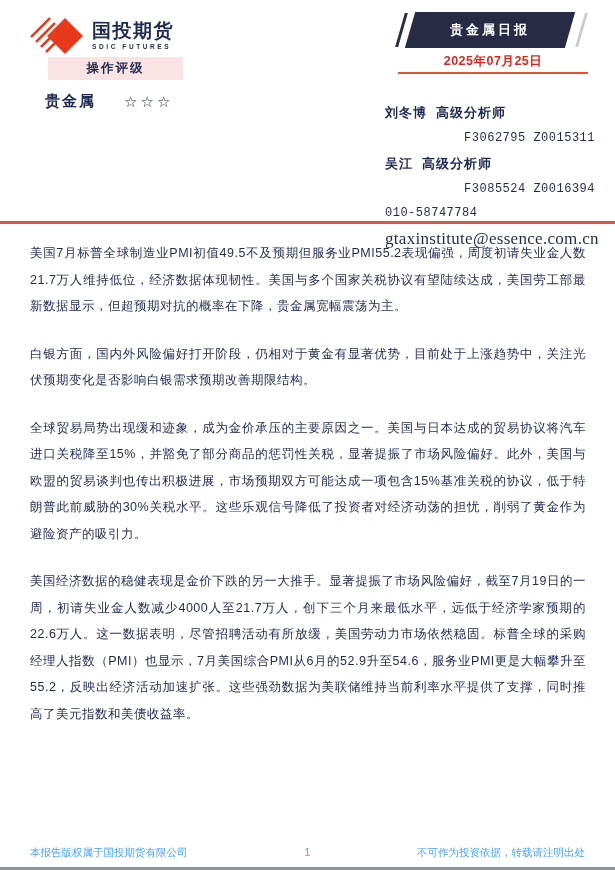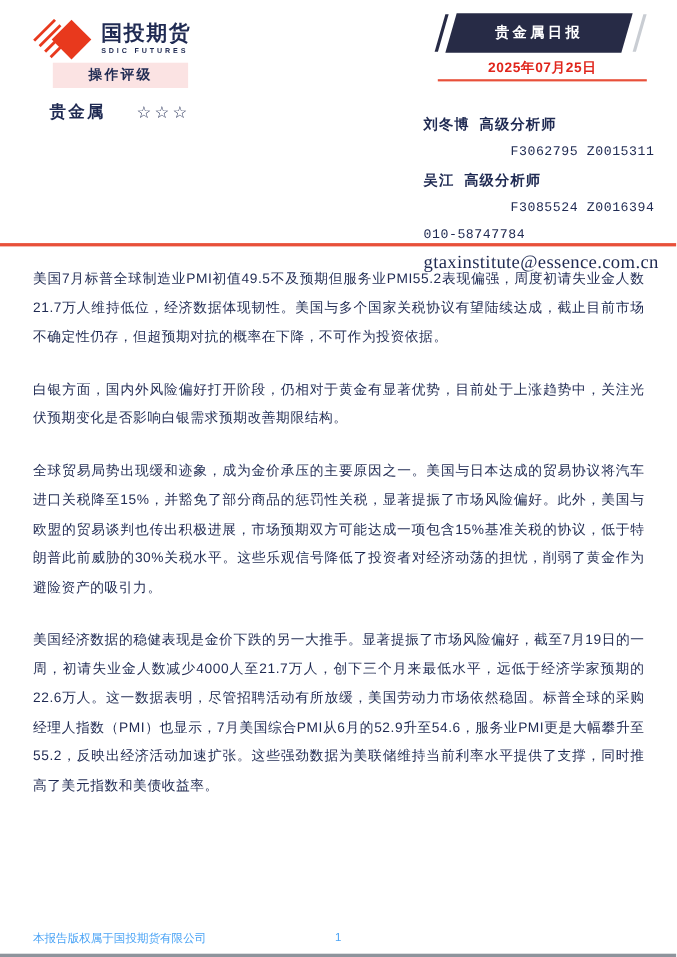--- a/index.html
+++ b/index.html
@@ -31,21 +31,21 @@
   .logo-text{margin-left:8px;display:flex;flex-direction:column;}
   .logo-cn{
     font-size:19px;font-weight:bold;color:var(--navy);
     letter-spacing:1.5px;line-height:20px;
   }
   .logo-en{
     font-size:6.5px;font-weight:bold;color:var(--navy);
     letter-spacing:2.6px;margin-top:2px;
   }
   .rating-box{
-    position:absolute;left:48px;top:57px;width:123px;height:23px;
+    position:absolute;left:48px;top:57px;width:135px;height:23px;
     background:var(--pink);
     display:flex;align-items:center;justify-content:center;
   }
   .rating-box span{
     font-size:12.5px;font-weight:bold;color:var(--navy);letter-spacing:2px;
   }
   .rating-row{
     position:absolute;left:45px;top:92px;width:200px;
     display:flex;align-items:center;
   }
@@ -180,25 +180,26 @@
       <span>吴江</span><span class="analyst-title">高级分析师</span>
     </div>
     <div class="analyst-ids">F3085524 Z0016394</div>
     <div class="contact-phone">010-58747784</div>
     <div class="contact-email">gtaxinstitute@essence.com.cn</div>
   </div>
 
   <div class="header-rule"></div>
 
   <div class="body-text">
-    <p>美国7月标普全球制造业PMI初值49.5不及预期但服务业PMI55.2表现偏强，周度初请失业金人数21.7万人维持低位，经济数据体现韧性。美国与多个国家关税协议有望陆续达成，截止目前市场不确定性仍存，但超预期对抗的概率在下降，不可作为投资依据。</p>
+    <p>美国7月标普全球制造业PMI初值49.5不及预期但服务业PMI55.2表现偏强，周度初请失业金人数21.7万人维持低位，经济数据体现韧性。美国与多个国家关税协议有望陆续达成，美国劳工部最新数据显示，但超预期对抗的概率在下降，贵金属宽幅震荡为主。</p>
     <p>白银方面，国内外风险偏好打开阶段，仍相对于黄金有显著优势，目前处于上涨趋势中，关注光伏预期变化是否影响白银需求预期改善期限结构。</p>
     <p>全球贸易局势出现缓和迹象，成为金价承压的主要原因之一。美国与日本达成的贸易协议将汽车进口关税降至15%，并豁免了部分商品的惩罚性关税，显著提振了市场风险偏好。此外，美国与欧盟的贸易谈判也传出积极进展，市场预期双方可能达成一项包含15%基准关税的协议，低于特朗普此前威胁的30%关税水平。这些乐观信号降低了投资者对经济动荡的担忧，削弱了黄金作为避险资产的吸引力。</p>
     <p>美国经济数据的稳健表现是金价下跌的另一大推手。显著提振了市场风险偏好，截至7月19日的一周，初请失业金人数减少4000人至21.7万人，创下三个月来最低水平，远低于经济学家预期的22.6万人。这一数据表明，尽管招聘活动有所放缓，美国劳动力市场依然稳固。标普全球的采购经理人指数（PMI）也显示，7月美国综合PMI从6月的52.9升至54.6，服务业PMI更是大幅攀升至55.2，反映出经济活动加速扩张。这些强劲数据为美联储维持当前利率水平提供了支撑，同时推高了美元指数和美债收益率。</p>
   </div>
 
   <div class="footer">
     <span class="f-left">本报告版权属于国投期货有限公司</span>
     <span class="f-page">1</span>
+    <span class="f-right">不可作为投资依据，转载请注明出处</span>
   </div>
   <div class="bottom-edge"></div>
 
 </div>
 
 </body></html>

